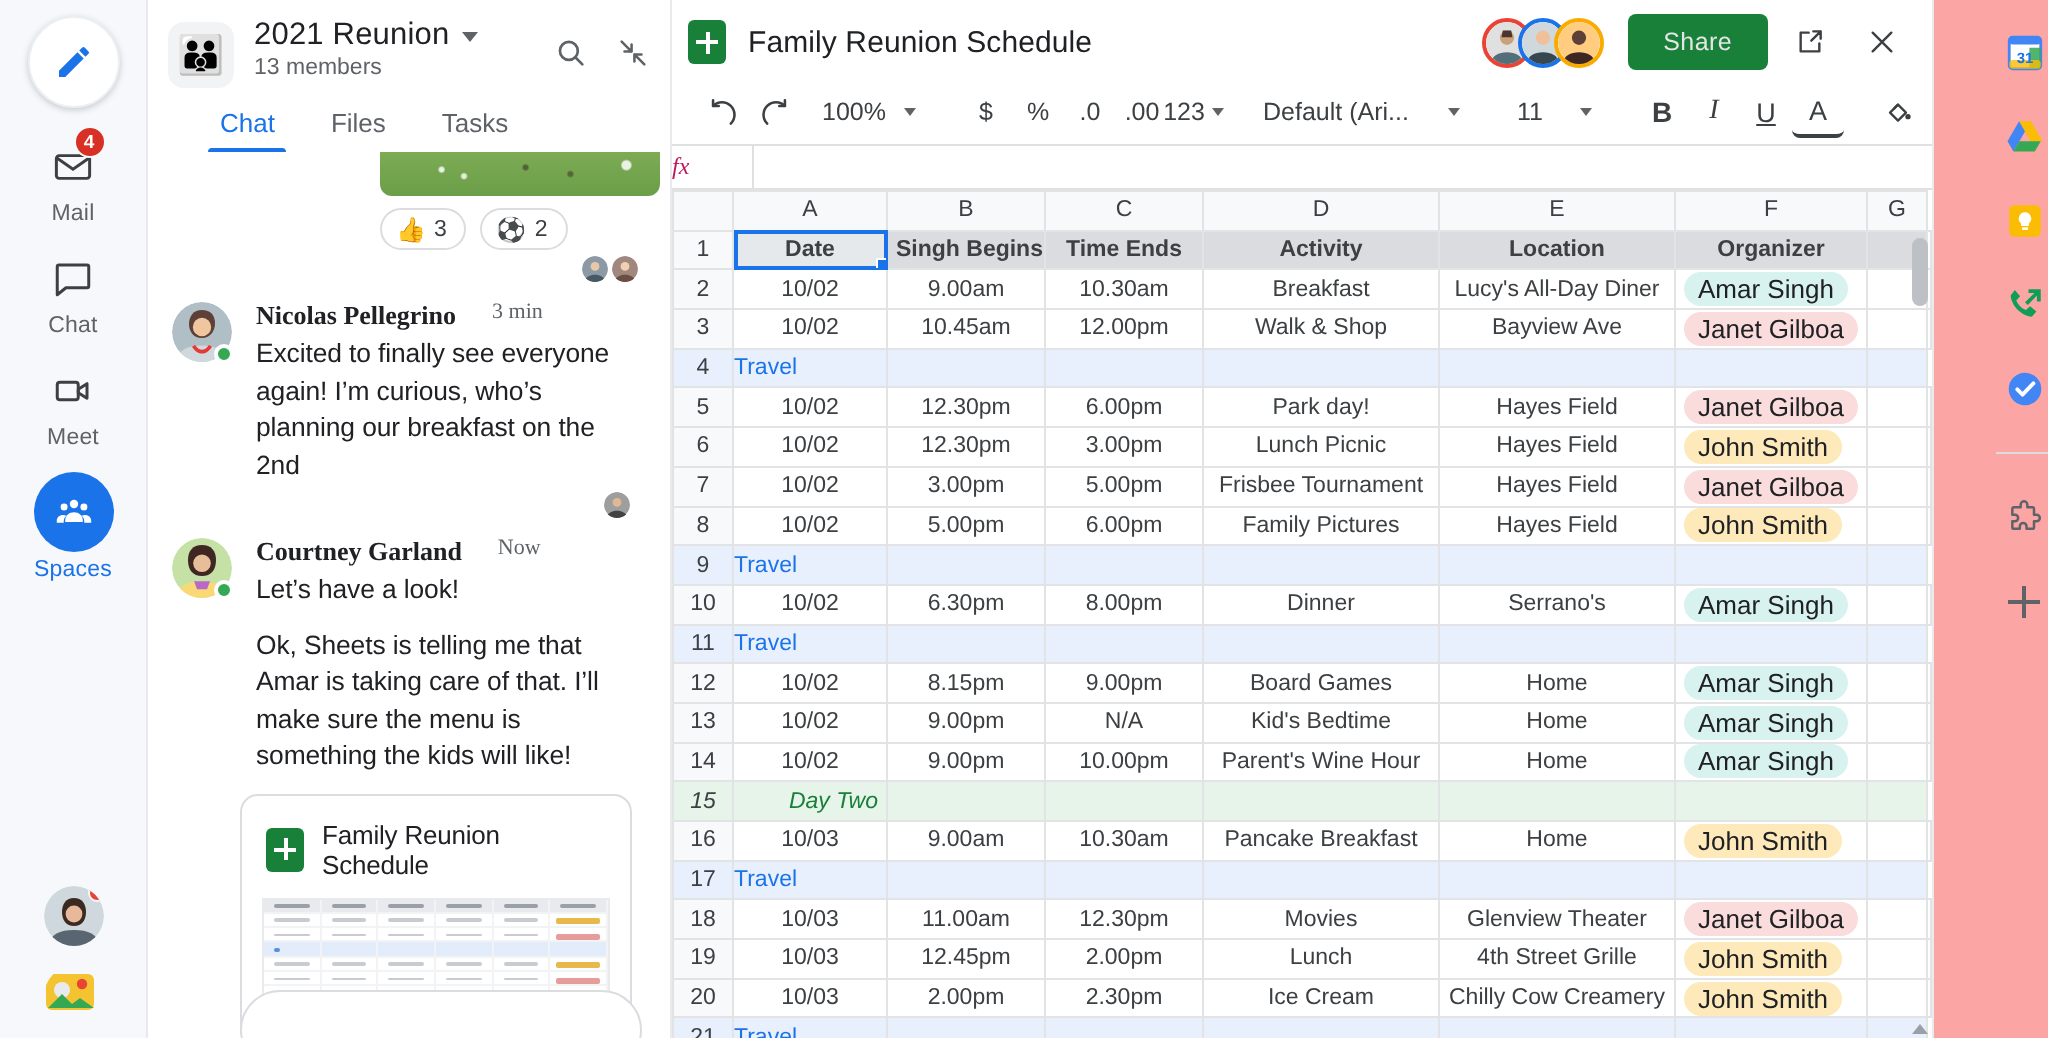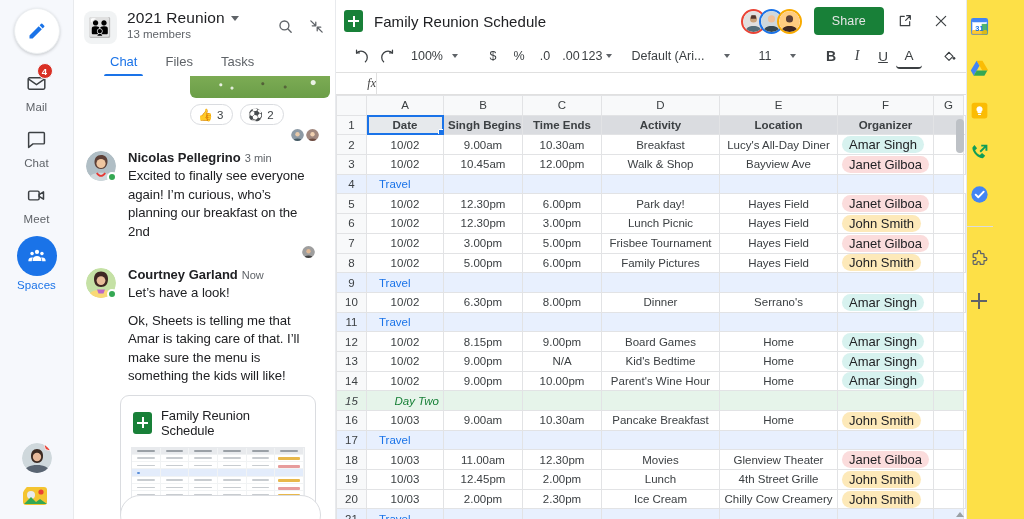--- a/index.html
+++ b/index.html
@@ -91,21 +91,21 @@
   }
   .reaction .emo { font-size: 12px; }
   .seen-row { display: flex; justify-content: flex-end; gap: 2px; padding: 3px 10px 0 0; }
   .seen-av { width: 13px; height: 13px; border-radius: 50%; overflow: hidden; }
 
   .msg { display: flex; padding: 9px 10px 0 12px; }
   .msg-avatar { width: 30px; height: 30px; border-radius: 50%; flex: 0 0 30px; position: relative; overflow: visible; margin-top: 1px; }
   .msg-avatar .pic { width: 30px; height: 30px; border-radius: 50%; overflow: hidden; display: block; }
   .presence { position: absolute; bottom: -1px; right: -1px; width: 10px; height: 10px; border-radius: 50%; background: #34a853; border: 2px solid #fff; }
   .msg-body { margin-left: 12px; flex: 1; min-width: 0; }
-  .msg-head { display: flex; align-items: center; gap: 4px; }
+  .msg-head { display: flex; align-items: flex-start; gap: 18px; font-family: Liberation Serif, serif; }
   .msg-name { font-size: 13px; font-weight: 700; color: #202124; }
   .msg-time { font-size: 11px; color: #5f6368; }
   .msg-text { font-size: 13.2px; color: #202124; line-height: 18.5px; margin-top: 2px; letter-spacing: -.05px; }
   .msg-text + .msg-text { margin-top: 9px; }
 
   .card-file {
     margin: 9px 0 0 46px; width: 196px; border: 1px solid #dadce0; border-radius: 9px;
     background: #fff; overflow: hidden; cursor: pointer;
   }
   .card-title-row { display: flex; align-items: center; gap: 9px; padding: 12px 12px 9px 12px; }
@@ -141,48 +141,48 @@
   .share-btn { background: #188038; color: #e5e5e5; font-size: 12.5px; font-weight: 500; border: none; border-radius: 4px; padding: 7px 18px; cursor: pointer; letter-spacing: .2px; }
   .top-icon-btn { width: 30px; height: 30px; display: flex; align-items: center; justify-content: center; cursor: pointer; margin-left: 6px; }
 
   .sheet-toolbar { display: flex; align-items: center; height: 32px; padding: 0 8px 0 12px; gap: 0; }
   .tb { display: flex; align-items: center; justify-content: center; height: 26px; min-width: 26px; cursor: pointer; color: #3c4043; font-size: 12.5px; padding: 0 4px; border-radius: 4px; }
   .tb-txt { padding: 0 5px; }
   .tb-sep { width: 1px; height: 18px; background: #e0e0e0; margin: 0 7px; }
   .tb-caret { width: 0; height: 0; border-left: 3.5px solid transparent; border-right: 3.5px solid transparent; border-top: 4.5px solid #5f6368; margin-left: 4px; }
 
   .formula-bar { display: flex; align-items: center; height: 23px; border-top: 1px solid #e0e0e0; border-bottom: 1px solid #e0e0e0; background: #fff; }
-  .fx { width: 40px; text-align: right; font-size: 12px; color: #404040; font-style: italic; font-family: "Liberation Serif", serif; flex: 0 0 40px; }
+  .fx { width: 40px; text-align: left; font-size: 12px; color: #be185d; font-style: italic; font-family: "Liberation Serif", serif; flex: 0 0 40px; }
   .formula-input { flex: 1; border-left: 1px solid #e0e0e0; height: 100%; }
 
   .grid-wrap { flex: 1; overflow: hidden; position: relative; background: #fff; }
   table.grid { border-collapse: collapse; table-layout: fixed; width: 100%; }
   table.grid th, table.grid td { border: 1px solid #e2e3e5; font-size: 11.5px; color: #3c4043; height: 19.7px; padding: 0 4px; overflow: hidden; white-space: nowrap; }
   .colhead { background: #f8f9fa; text-align: center; font-weight: 400; color: #5f6368; font-size: 11.5px; height: 20px; border-color: #d9dbdd; }
   .rowhead { background: #f8f9fa; text-align: center; color: #5f6368; width: 30px; border-color: #d9dbdd; font-size: 11px; }
   .hdr-cell { background: #dadce0; font-weight: 700; text-align: center; color: #202124; }
   .hdr-cell.sel { background: #e6e9ec; outline: 2px solid #1a73e8; outline-offset: -2px; position: relative; }
   .hdr-cell.sel::after { content:""; position:absolute; right:-3px; bottom:-3px; width:6px; height:6px; background:#1a73e8; border:1px solid #fff; border-radius:1px; }
   td.c { text-align: center; }
   tr.travel td { background: #e8f0fe; }
-  tr.travel td.label { color: #1a73e8; text-align: left; padding-left: 12px; }
+  tr.travel td.label { color: #1a73e8; text-align: left; padding-left: 0; }
   tr.daytwo td { background: #e6f4ea; font-style: italic; }
   tr.daytwo td.label { color: #188038; text-align: right; padding-left: 8px; }
   .chip { display: inline-block; padding: 1px 7px; border-radius: 9px; font-size: 13px; color: #202124; }
   .chip.amar { background: #d7f2ef; }
   .chip.janet { background: #fbdcdc; }
   .chip.john { background: #fde9b9; }
   td.org { text-align: left; padding-left: 8px; }
 
   .v-scroll { position: absolute; right: 2px; top: 24px; width: 8px; bottom: 16px; }
   .v-thumb { width: 8px; height: 34px; background: #bdc1c6; border-radius: 4px; }
   .scroll-arrow { position: absolute; right: 2px; bottom: 2px; width: 0; height: 0; border-left: 4px solid transparent; border-right: 4px solid transparent; border-bottom: 5px solid #9aa0a6; }
 
   
-  .right-rail { width: 58px; flex: 0 0 58px; height: 519px; background: #fde047; border-left: 1px solid #e8eaed; display: flex; flex-direction: column; align-items: flex-start; padding-top: 14px; gap: 18px; }
+  .right-rail { width: 58px; flex: 0 0 58px; height: 519px; background: #fca5a5; border-left: 1px solid #e8eaed; display: flex; flex-direction: column; align-items: flex-end; padding-top: 14px; gap: 18px; }
   .rr-item { width: 24px; height: 24px; display: flex; align-items: center; justify-content: center; cursor: pointer; }
   .rr-sep { width: 26px; height: 1px; background: #dadce0; margin: 2px 0; }
   .plus-h { position: relative; width: 16px; height: 16px; }
   .plus-h::before { content:""; position:absolute; left:0; top:7px; width:16px; height:1.6px; background:#5f6368; }
   .plus-h::after { content:""; position:absolute; top:0; left:7px; width:1.6px; height:16px; background:#5f6368; }
 </style>
 </head>
 <body>
 
 <div class="app">

